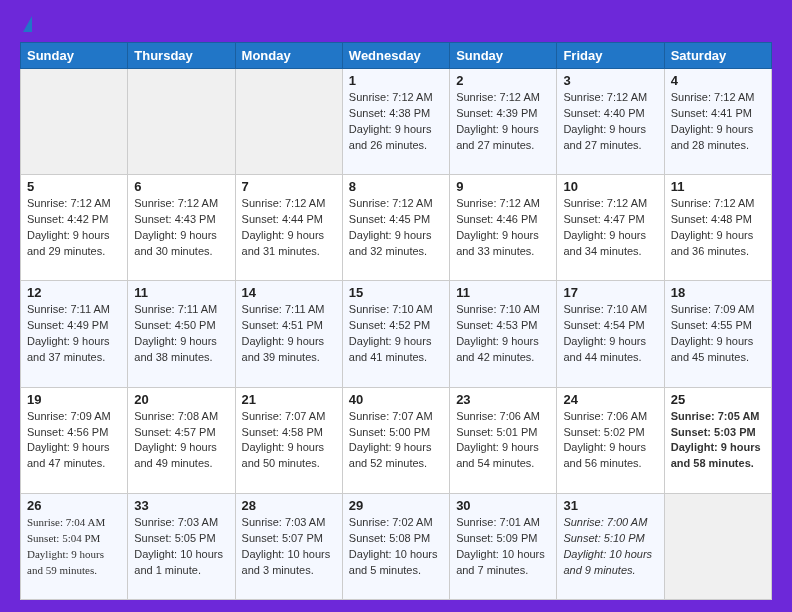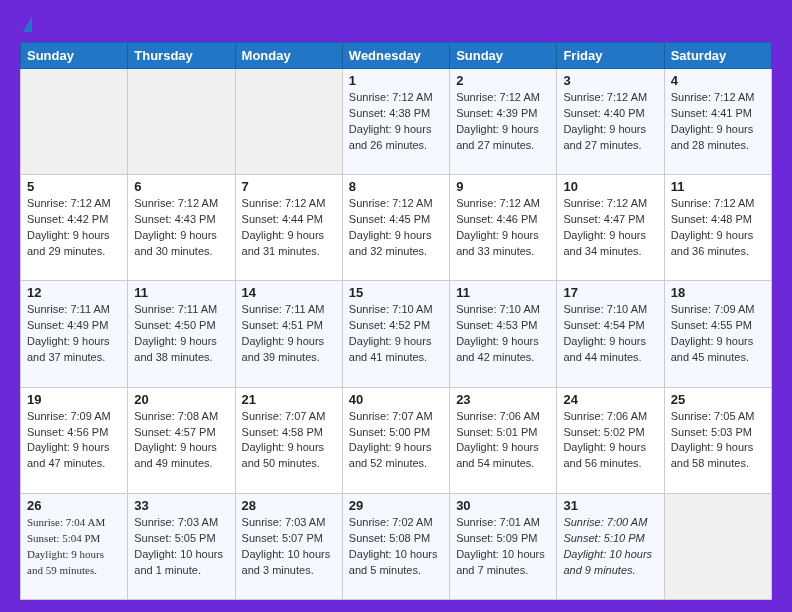--- a/index.html
+++ b/index.html
@@ -276,21 +276,21 @@
 Daylight: 9 hours and 54 minutes.</div>
           </td>
           <td>
             <span class="day-number">24</span>
             <div class="day-info" style="white-space: pre-line;">Sunrise: 7:06 AM
 Sunset: 5:02 PM
 Daylight: 9 hours and 56 minutes.</div>
           </td>
           <td>
             <span class="day-number">25</span>
-            <div class="day-info" style="white-space: pre-line;">Sunrise: 7:05 AM
+            <div class="day-info" style="white-space: pre-line; font-weight: bold;">Sunrise: 7:05 AM
 Sunset: 5:03 PM
 Daylight: 9 hours and 58 minutes.</div>
           </td>
         </tr>
         <tr>
           <td>
             <span class="day-number">26</span>
             <div class="day-info" style="white-space: pre-line; font-family: Liberation Serif, serif;">Sunrise: 7:04 AM
 Sunset: 5:04 PM
 Daylight: 9 hours and 59 minutes.</div>

